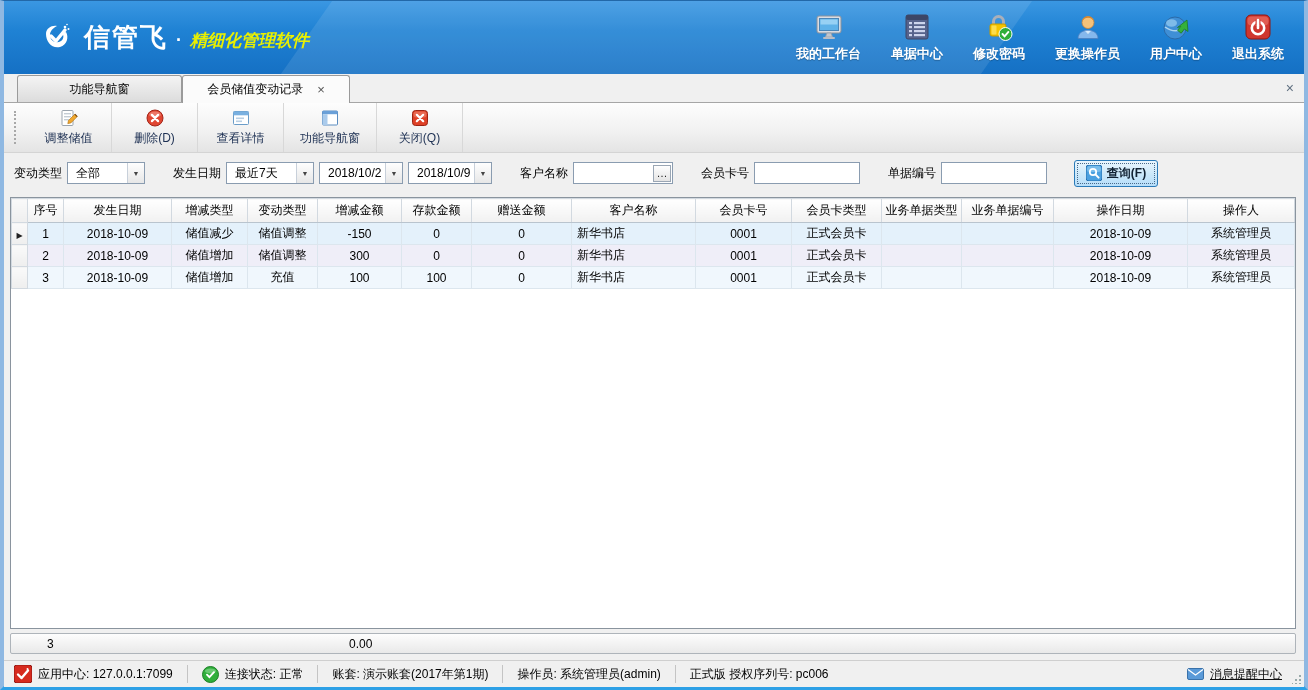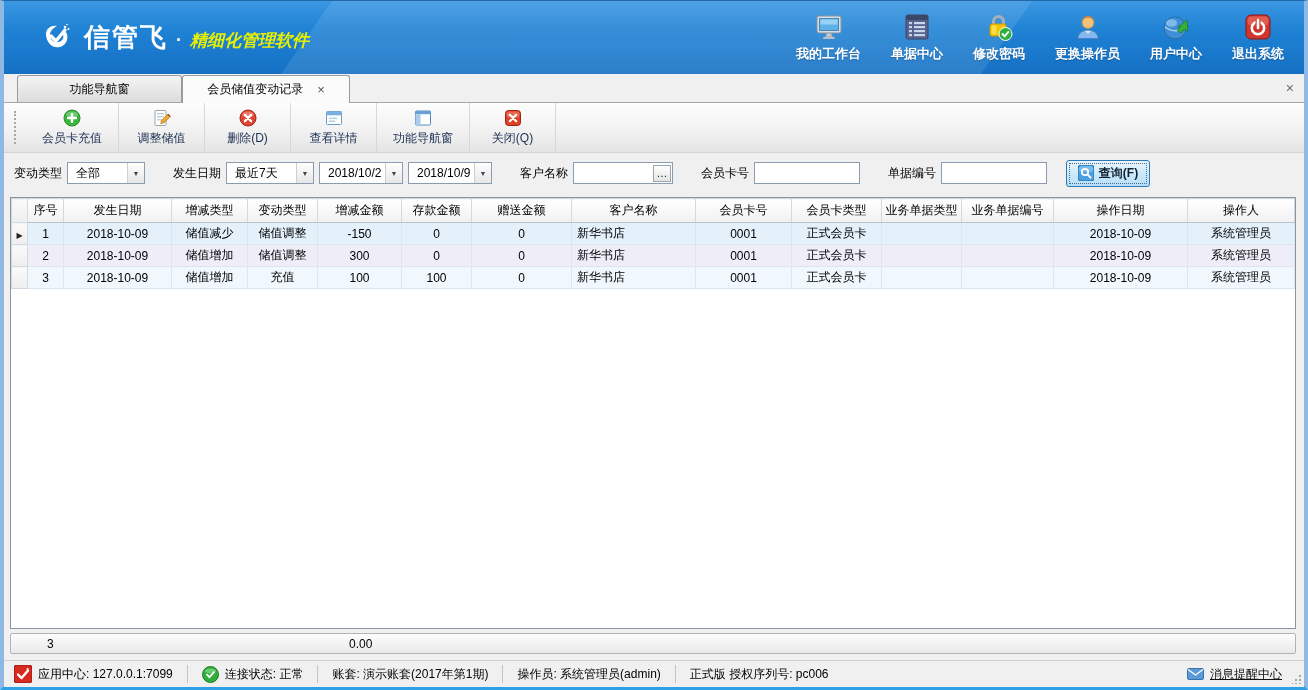--- a/index.html
+++ b/index.html
@@ -85,21 +85,21 @@
     height:22px; border:1px solid #8a9cb0; background:#fff; padding:0 3px; font-size:12px;
     font-family:inherit; outline:none;
   }
   .input-wrap { position:relative; display:flex; align-items:center; }
   .dots-btn {
     position:absolute; right:2px; width:18px; height:17px; font-size:11px; line-height:14px;
     background:linear-gradient(180deg,#fefefe,#e4e4e4); border:1px solid #9aa6b4;
     text-align:center; cursor:pointer; color:#222;
   }
   .query-btn {
-    margin-left:14px; height:27px; width:84px; display:flex; align-items:center; justify-content:center; gap:5px;
+    margin-left:22px; height:27px; width:84px; display:flex; align-items:center; justify-content:center; gap:5px;
     background:linear-gradient(180deg,#eaf6fe 0%,#cde9fa 50%,#b6defa 100%);
     border:1px solid #2a7ab8; border-radius:3px; outline:1px dotted #4a6a8a; outline-offset:-4px;
     cursor:pointer; font-weight:bold; color:#123;
   }
 
   
   .grid-wrap {
     margin:4px 8px 0 6px; height:432px; flex:0 0 432px;
     border:1px solid #8a949e; background:#fff; overflow:hidden;
   }
@@ -261,31 +261,20 @@
     <div class="tab active">
       <span>会员储值变动记录</span>
       <span class="tab-close">×</span>
     </div>
     <span class="strip-close">×</span>
   </div>
 
   <div class="toolbar">
     <div class="toolbar-grip"></div>
 
-    <div class="tb-btn">
-      <span class="icon">
-        <svg width="20" height="20" viewBox="0 0 20 20">
-          <circle cx="10" cy="10" r="8" fill="#3cb53c" stroke="#2a8f2a"></circle>
-          <ellipse cx="10" cy="6.5" rx="6" ry="3" fill="#8fd88f" opacity="0.6"></ellipse>
-          <rect x="8.8" y="5" width="2.4" height="10" rx="0.6" fill="#fff"></rect>
-          <rect x="5" y="8.8" width="10" height="2.4" rx="0.6" fill="#fff"></rect>
-        </svg>
-      </span>
-      <span class="lbl">会员卡充值</span>
-    </div>
 
     <div class="tb-btn">
       <span class="icon">
         <svg width="20" height="20" viewBox="0 0 20 20">
           <rect x="3" y="2.5" width="11" height="15" rx="1" fill="#fff" stroke="#9aa4ae"></rect>
           <rect x="5" y="5" width="7" height="1.4" fill="#c4ccd4"></rect>
             <rect x="5" y="8" width="7" height="1.4" fill="#c4ccd4"></rect>
             <rect x="5" y="11" width="5" height="1.4" fill="#c4ccd4"></rect>
           <path d="M9.5 12.5 l6.3-6.3 2.4 2.4 -6.3 6.3 -3.1 0.7 z" fill="#f0a830" stroke="#b87818" stroke-width="0.7"></path>
           <path d="M15.8 6.2 l2.4 2.4" stroke="#7a4a10" stroke-width="1.2"></path>

